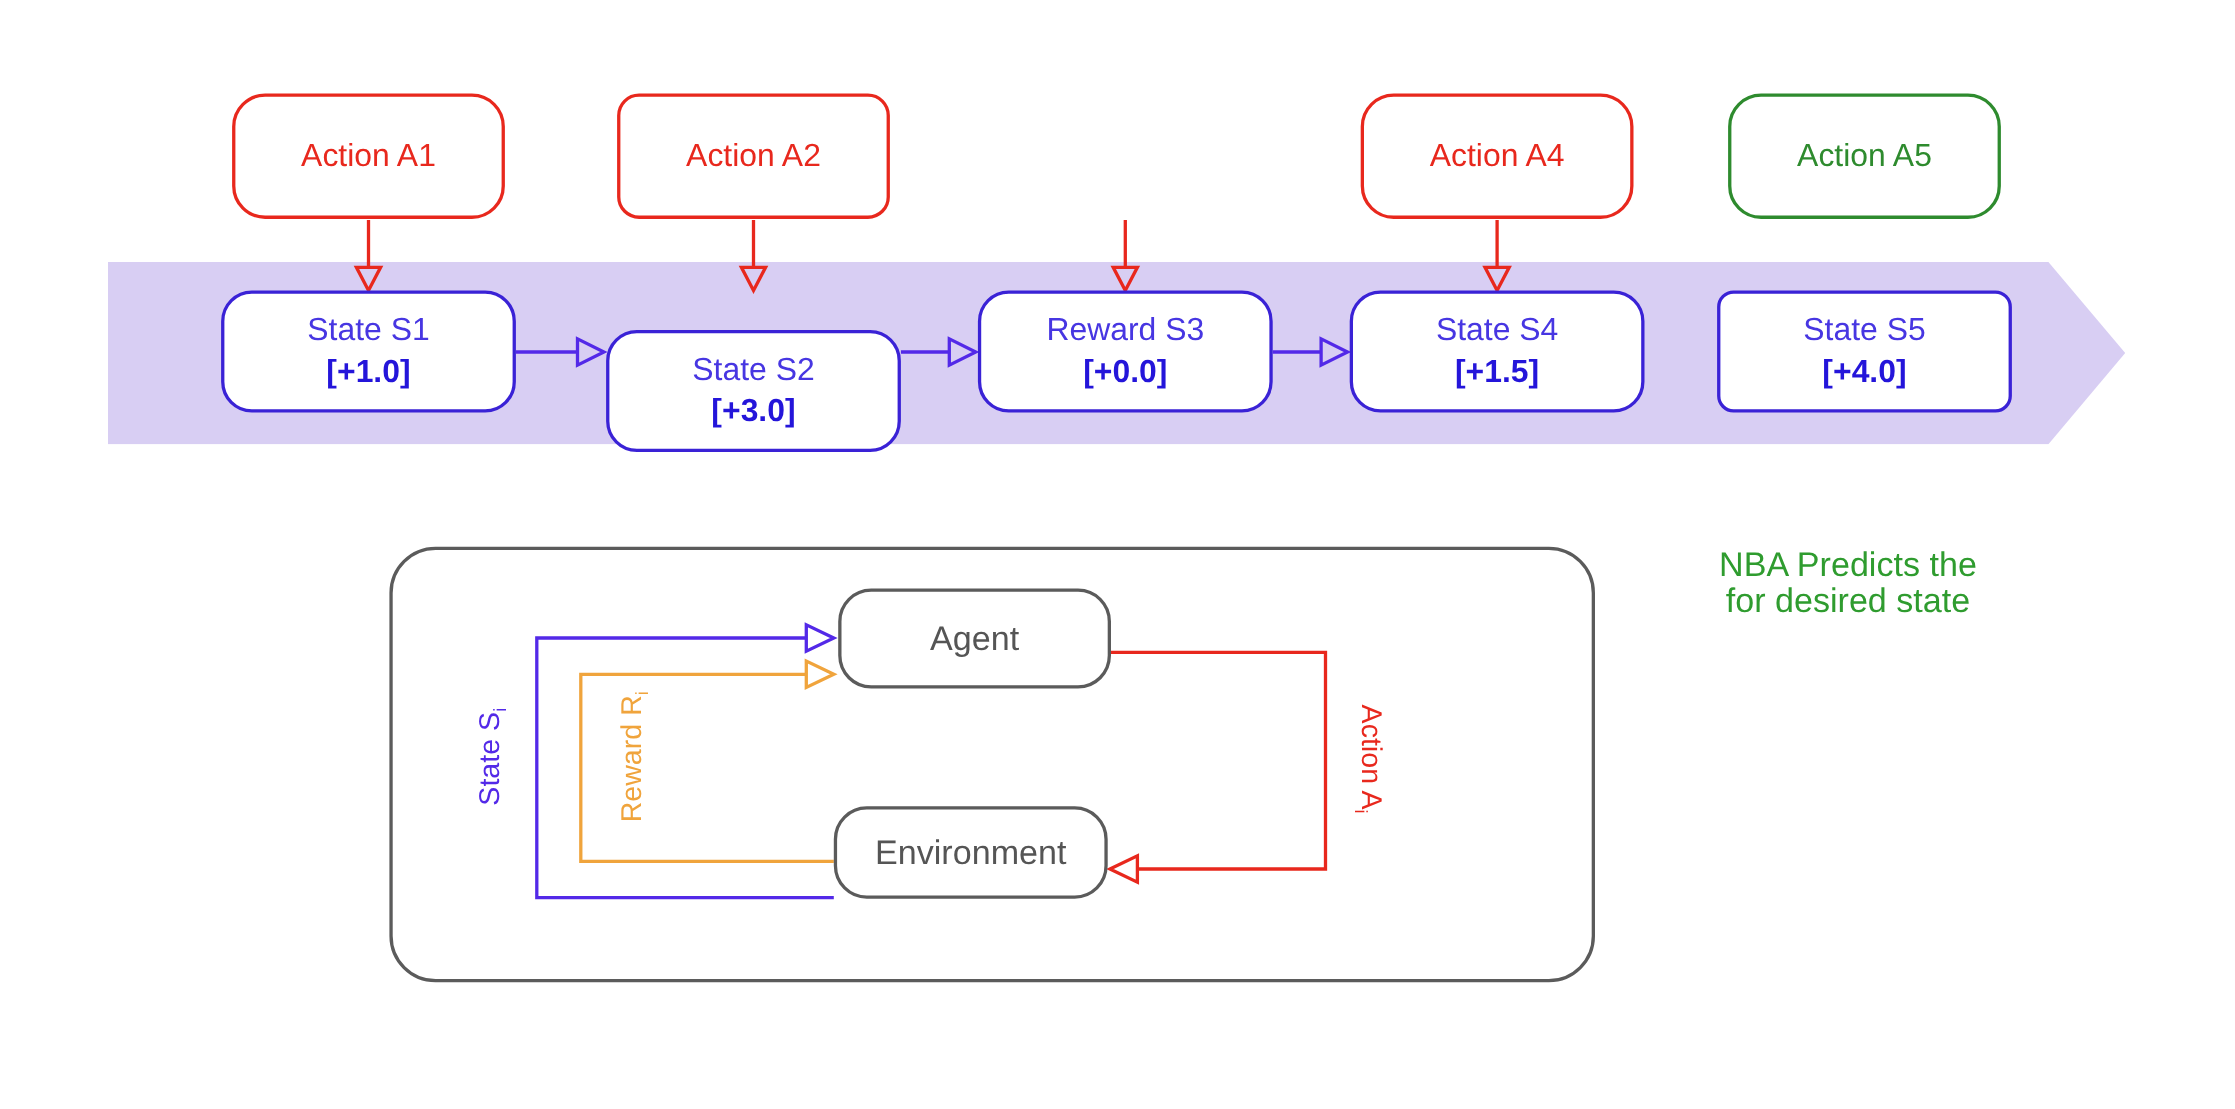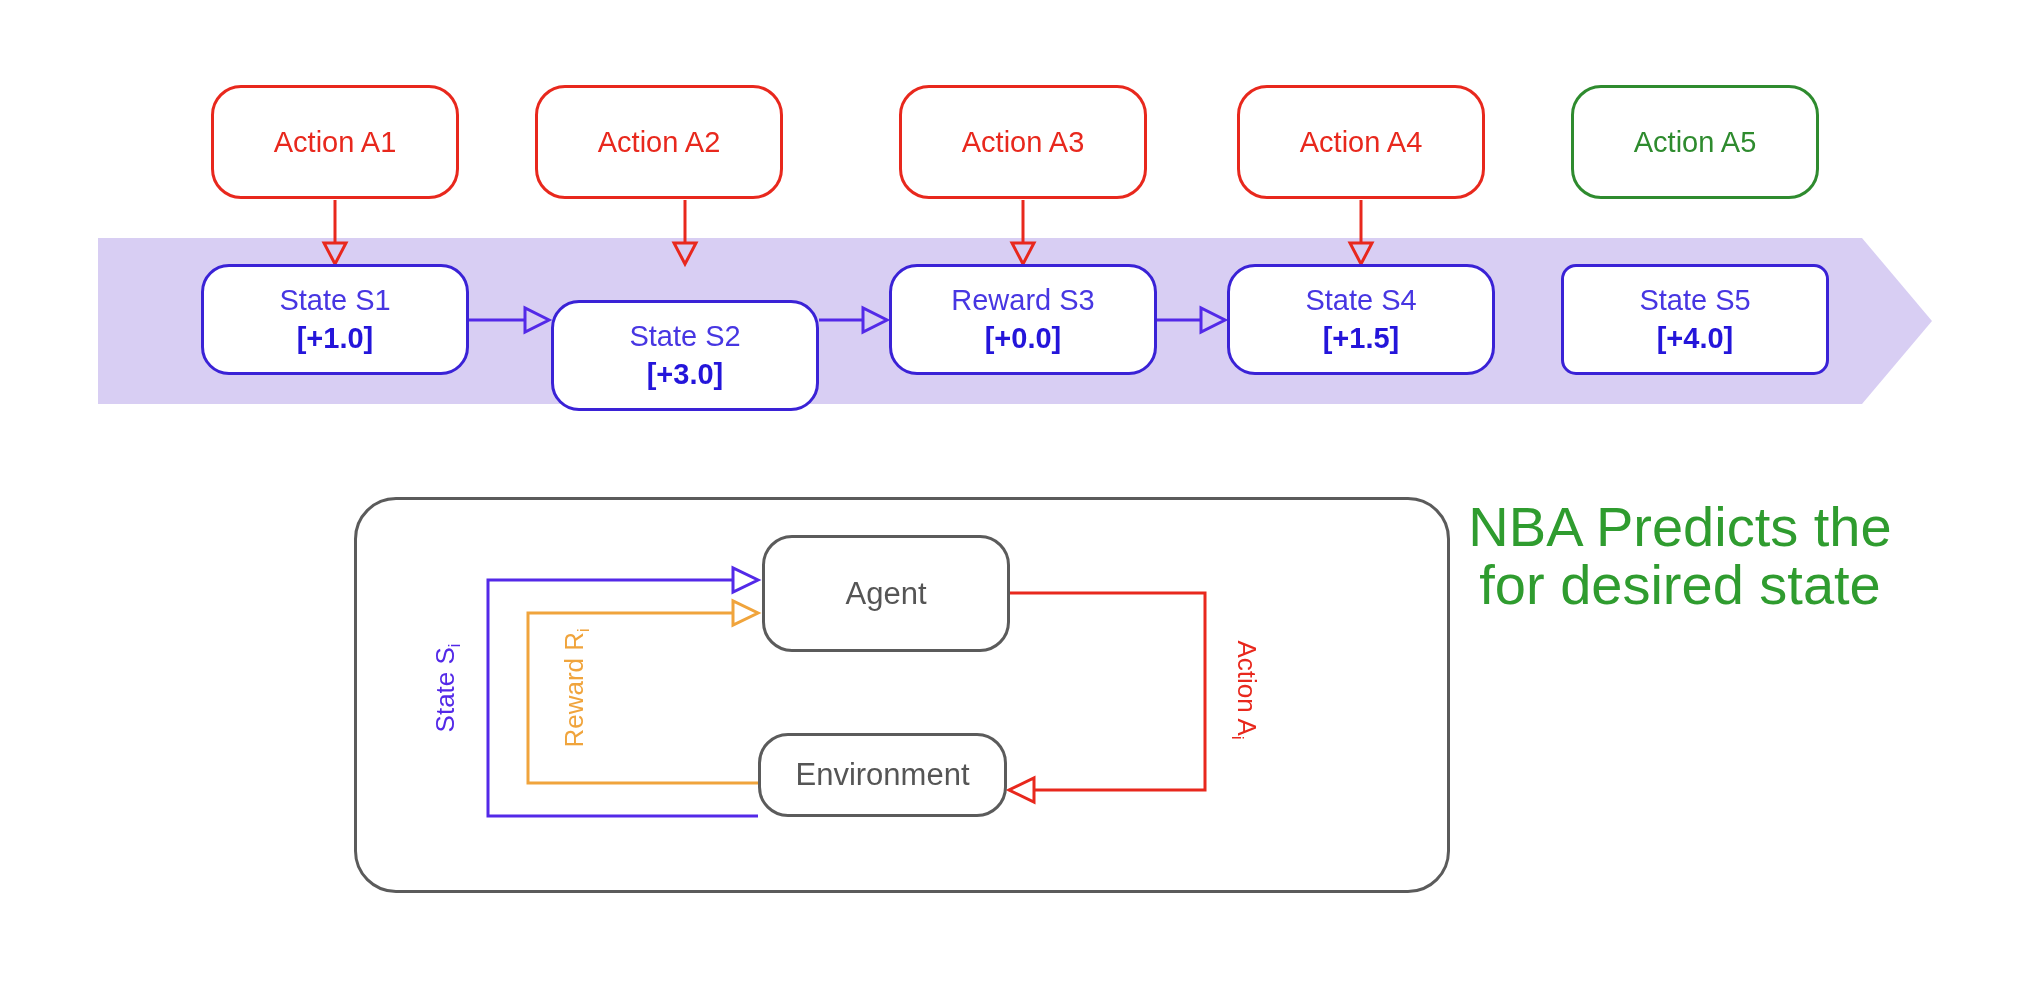--- a/index.html
+++ b/index.html
@@ -71,21 +71,21 @@
     font-size: 29px;
     color: #4736e2;
   }
   .state-reward {
     font-size: 29px;
     font-weight: bold;
     color: #2415da;
   }
   
   .col0.action-box { left: 211px; }  .col0.state-box { left: 201px; }
-  .col1.action-box { left: 535px; }  .col1.state-box { left: 551px; margin-top: 36px; }
+  .col1.action-box { left: 561px; border-radius: 20px; }  .col1.state-box { left: 551px; margin-top: 36px; }
   .col2.action-box { left: 899px; }  .col2.state-box { left: 889px; }
   .col3.action-box { left: 1237px; } .col3.state-box { left: 1227px; }
   .col4.action-box { left: 1571px; } .col4.state-box { left: 1561px; border-radius: 15px; }
   
   .outer-box {
     position: absolute;
     left: 354px;
     top: 497px;
     width: 1096px;
     height: 396px;
@@ -94,21 +94,21 @@
     border-radius: 42px;
     background: #ffffff;
     z-index: 1;
   }
   .gray-box {
     border: 3px solid #5b5b5b;
     border-radius: 30px;
     font-size: 31px;
     color: #555555;
   }
-  .agent-box { left: 762px; top: 535px; width: 248px; height: 117px; }
+  .agent-box { left: 762px; top: 535px; width: 248px; height: 91px; }
   .env-box   { left: 758px; top: 733px; width: 249px; height: 84px; }
   
   .vlabel {
     position: absolute;
     width: 200px;
     height: 34px;
     line-height: 34px;
     text-align: center;
     font-size: 26px;
     z-index: 3;
@@ -118,21 +118,21 @@
   .vlabel.state-edge  { left: 345px;  top: 671px; color: #5329e8; transform: rotate(-90deg); }
   .vlabel.reward-edge { left: 474px;  top: 671px; color: #f0a43c; transform: rotate(-90deg); }
   .vlabel.action-edge { left: 1147px; top: 673px; color: #e8281d; transform: rotate(90deg); }
   
   .nba-note {
     position: absolute;
     left: 1450px;
     top: 498px;
     width: 460px;
     text-align: center;
-    font-size: 56px;
+    font-size: 31px;
     line-height: 1.04;
     color: #2f9c2f;
     z-index: 3;
   }
 </style>
 </head>
 <body>
 
 <div class="canvas">
 
@@ -175,23 +175,20 @@
       <polygon points="1034,778 1034,802 1009,790"></polygon>
     </g>
   </svg>
 
   <div class="node action-box col0">
       <span>Action A1</span>
     </div>
   <div class="node action-box col1">
       <span>Action A2</span>
     </div>
-  <div class="node action-box col2">
-      <span>Action A3</span>
-    </div>
   <div class="node action-box col3">
       <span>Action A4</span>
     </div>
   <div class="node action-box col4 green">
       <span>Action A5</span>
     </div>
 
   <div class="node state-box col0">
     <span class="state-title">State S1</span>
     <span class="state-reward">[+1.0]</span>

